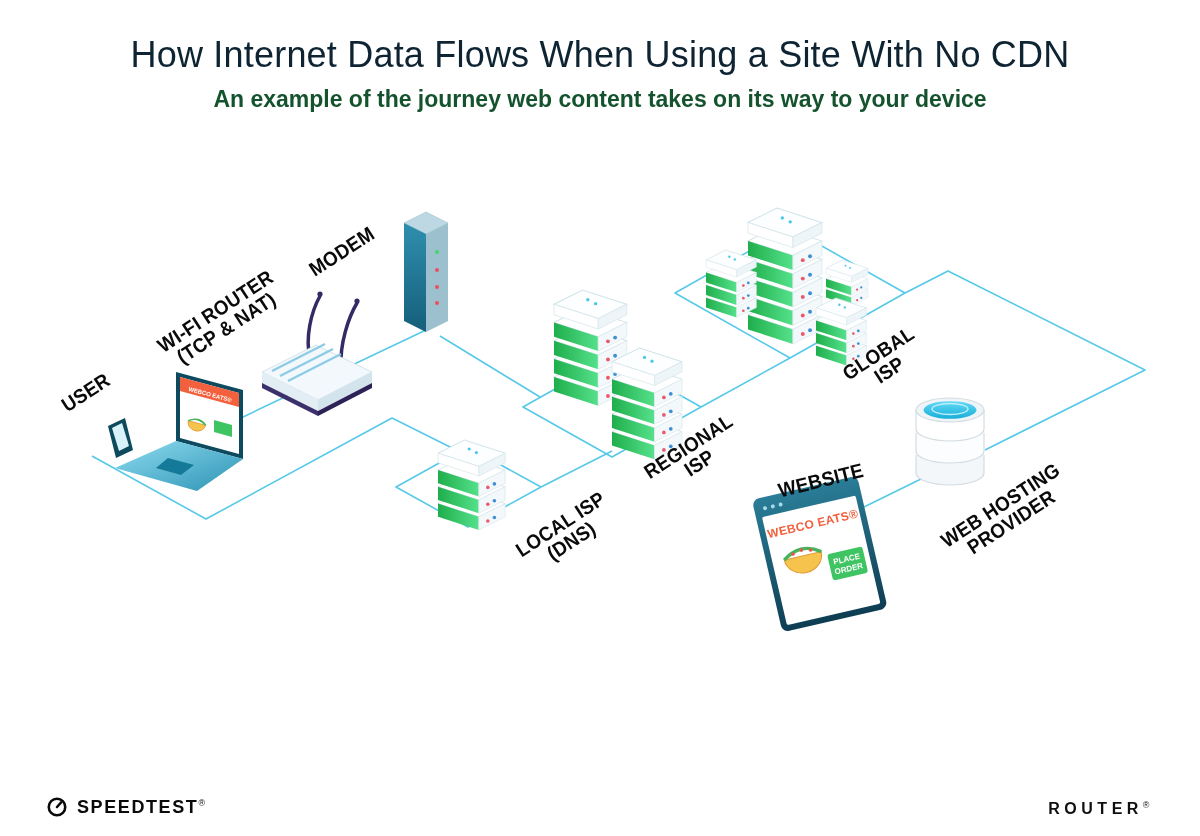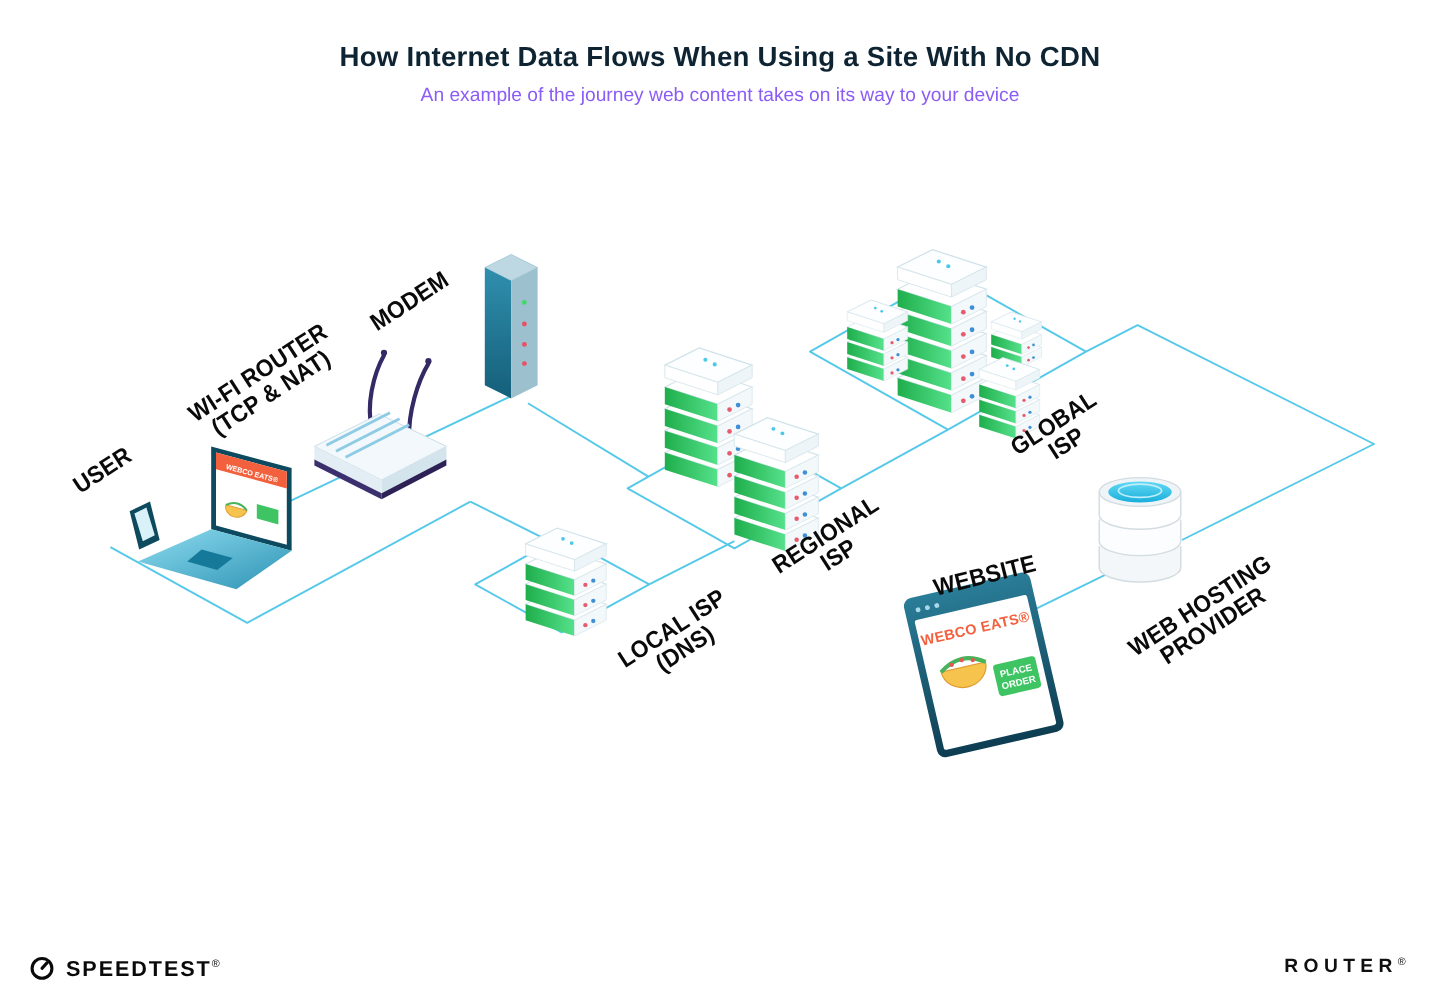--- a/index.html
+++ b/index.html
@@ -1,28 +1,28 @@
 <!DOCTYPE html>
 <html><head>
 <meta charset="utf-8">
 <style>
   html,body{margin:0;padding:0}
   body{width:1200px;height:836px;position:relative;background:#ffffff;
        font-family:"Liberation Sans",sans-serif;overflow:hidden}
   .stage{position:absolute;inset:0}
   .header{position:absolute;top:34px;left:0;width:100%;text-align:center}
-  .title{font-size:23px;font-weight:700;color:#0e2433;letter-spacing:.2px}
-  .subtitle{margin-top:10px;font-size:16px;font-weight:400;color:#8b5cf6}
+  .title{font-size:36px;font-weight:400;color:#0e2433;letter-spacing:.2px}
+  .subtitle{margin-top:10px;font-size:23px;font-weight:700;color:#14532d}
   svg.diagram{position:absolute;left:0;top:0}
   .lbl{position:absolute;transform:translate(-50%,-50%) rotate(var(--r,-33deg)) scaleX(.94);
        transform-origin:center;font-weight:700;font-size:20px;color:#0a0a0a;
        line-height:.98;text-align:center;white-space:nowrap;letter-spacing:.2px}
   .lbl span{display:block}
   .footer{position:absolute;left:0;right:0;bottom:18px;display:flex;
-          justify-content:space-between;align-items:flex-start;padding:0 24px}
+          justify-content:space-between;align-items:flex-end;padding:0 46px}
   .speedtest{display:flex;align-items:center;gap:9px}
   .speedtest .txt{font-size:18px;font-weight:700;letter-spacing:1.6px;color:#0a0a0a}
   .mark{font-size:9px;vertical-align:super;font-weight:400}
   .ookla{font-size:16px;font-weight:600;letter-spacing:4.5px;color:#101010}
 </style>
 </head>
 <body>
 
 <div class="stage">
 

